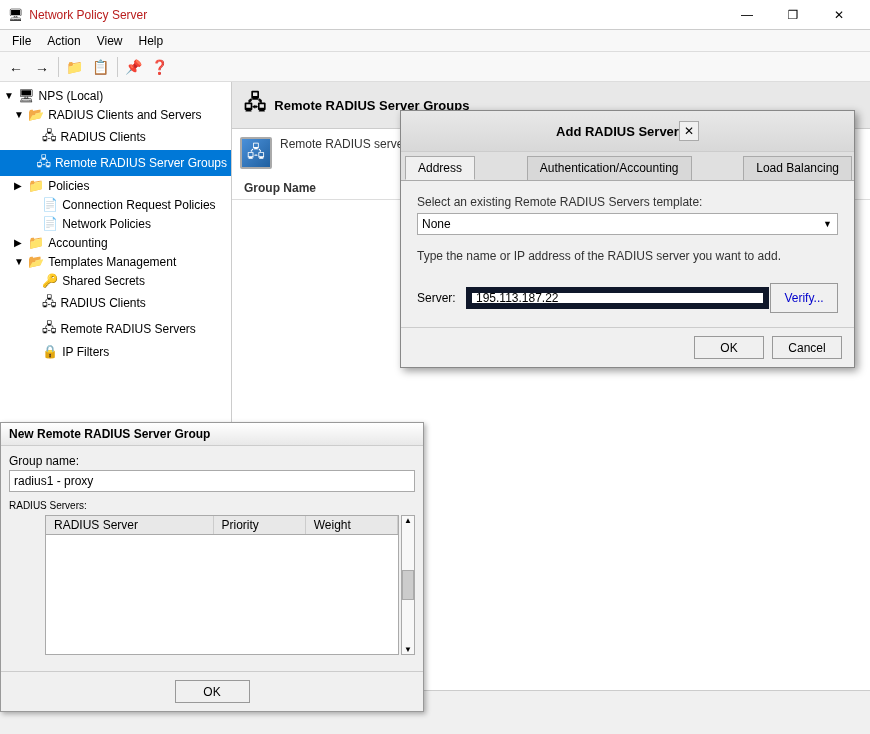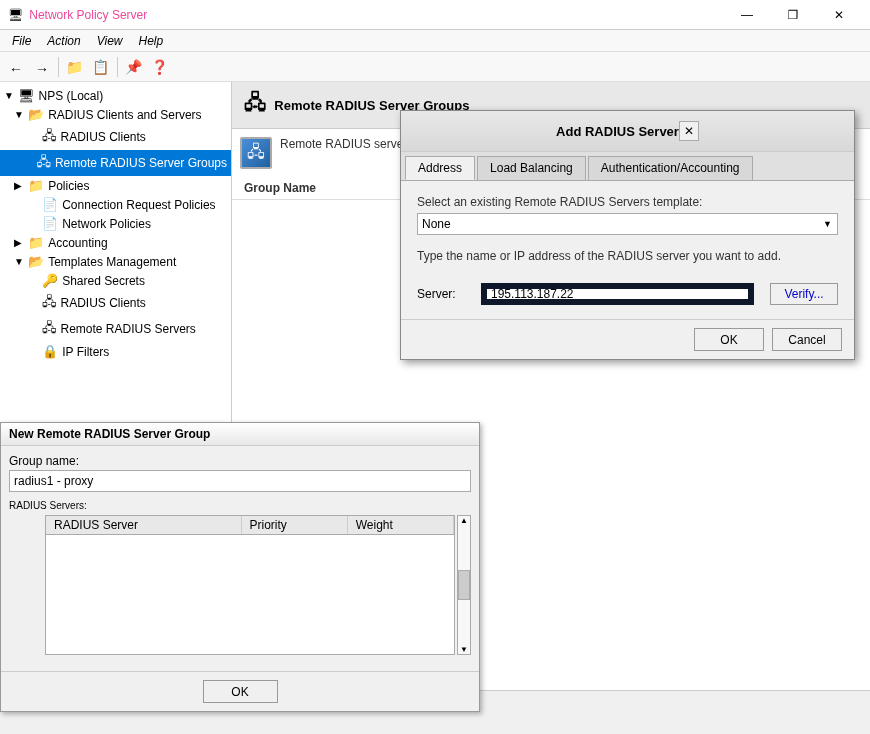--- a/index.html
+++ b/index.html
@@ -9,38 +9,37 @@
     .title-bar {
       background: #fff;
       border-bottom: 1px solid #ccc;
       display: flex;
       align-items: center;
       height: 30px;
       padding: 0 8px;
       justify-content: space-between;
     }
     .title-bar-left { display: flex; align-items: center; gap: 6px; }
-    .title-bar-title { font-size: 12px; color: #ec4899; }
+    .title-bar-title { font-size: 12px; color: #b91c1c; }
     .title-bar-controls { display: flex; gap: 0; }
     .title-bar-btn {
       width: 46px; height: 30px;
       border: none; background: transparent;
       cursor: pointer; font-size: 12px;
       display: flex; align-items: center; justify-content: center;
     }
 
     
     .menu-bar {
       background: #f8f8f8;
       border-bottom: 1px solid #ddd;
       display: flex;
       align-items: center;
       height: 22px;
       padding: 0 4px;
-      font-style: italic;
     }
     .menu-item {
       padding: 2px 8px;
       cursor: pointer;
       font-size: 12px;
     }
 
     
     .toolbar {
       background: #f8f8f8;
@@ -132,21 +131,21 @@
       align-items: center;
       padding: 0 8px;
       font-size: 11px;
     }
 
     
     .bottom-dialog {
       position: absolute;
       bottom: 22px;
       left: 0;
-      width: 480px;
+      width: 424px;
       background: #f0f0f0;
       border: 1px solid #999;
       box-shadow: 2px 2px 5px rgba(0,0,0,0.3);
     }
     .bottom-dialog-title {
       background: linear-gradient(to bottom, #fff, #e8e8e8);
       border-bottom: 1px solid #ccc;
       padding: 4px 8px;
       font-size: 12px;
       font-weight: bold;
@@ -250,20 +249,21 @@
     }
 
     
     .tabs {
       display: flex;
       background: #e0e0e0;
       border-bottom: 1px solid #aaa;
       padding-top: 4px;
       padding-left: 4px;
       gap: 0;
+      justify-content: space-between;
     }
     .tab {
       padding: 4px 12px;
       border: 1px solid #aaa;
       border-bottom: none;
       background: #d8d8d8;
       cursor: pointer;
       font-size: 12px;
       margin-right: 2px;
     }
@@ -299,36 +299,36 @@
       right: 6px;
       top: 50%;
       transform: translateY(-50%);
       font-size: 9px;
       pointer-events: none;
     }
     .field-description { font-size: 12px; color: #333; margin-bottom: 10px; }
     .server-row {
       display: flex;
       align-items: center;
-      gap: 16px;
+      gap: 1px;
       margin-top: 20px;
       justify-content: center;
     }
     .server-label { font-size: 12px; width: 48px; }
     .server-input {
       flex: 1;
       height: 22px;
       border: 6px solid #0f172a;
       background: white;
       font-size: 12px;
       padding: 2px 4px;
     }
     .verify-btn {
       width: 68px;
-      height: 22px;
+      height: 30px;
       border: 1px solid #999;
       background: #f0f0f0;
       cursor: pointer;
       font-size: 12px;
       color: #0000cc;
     }
 
     .add-dialog-buttons {
       display: flex;
       justify-content: flex-end;
@@ -527,24 +527,24 @@
 <div class="add-radius-dialog">
   <div class="add-dialog-title">
     <span>Add RADIUS Server</span>
     <button class="add-dialog-close">✕</button>
   </div>
   <div class="tabs">
     <div class="tab active">
       <span>Address</span>
     </div>
     <div class="tab">
+      <span>Authentication/Accounting</span>
+    </div>
+    <div class="tab">
       <span>Load Balancing</span>
-    </div>
-    <div class="tab">
-      <span>Authentication/Accounting</span>
     </div>
   </div>
   <div class="tab-content">
     <div class="field-section">
       <div class="field-label">Select an existing Remote RADIUS Servers template:</div>
       <div class="select-wrapper">
         <select class="field-select">
           <option>None</option>
         </select>
       </div>

